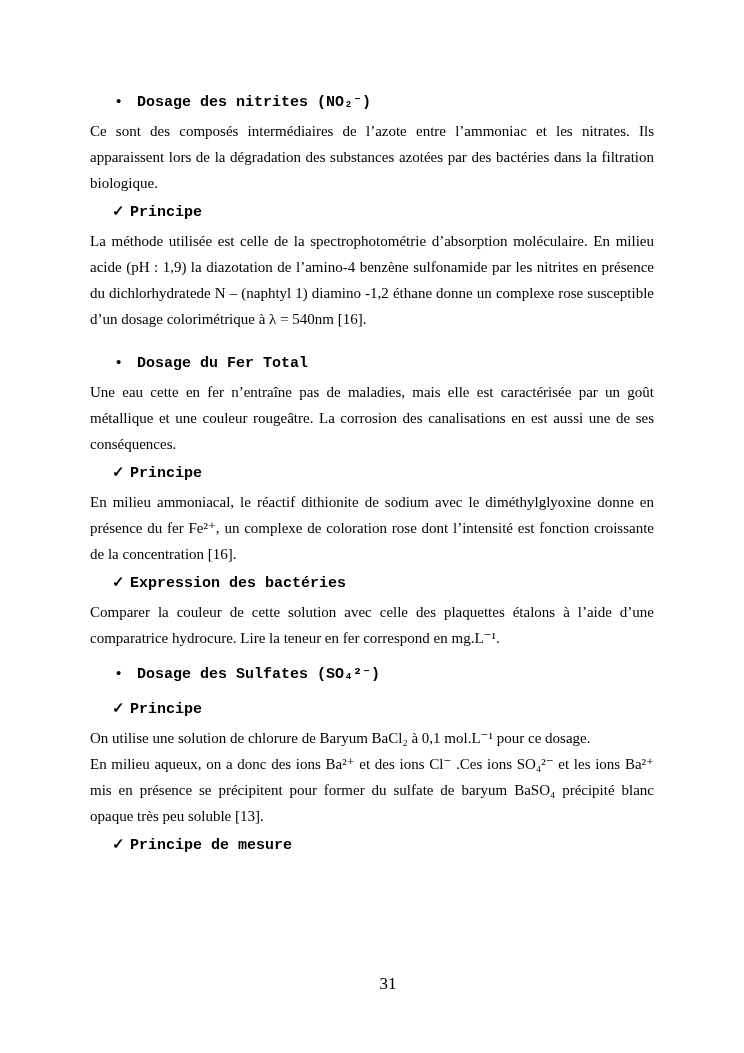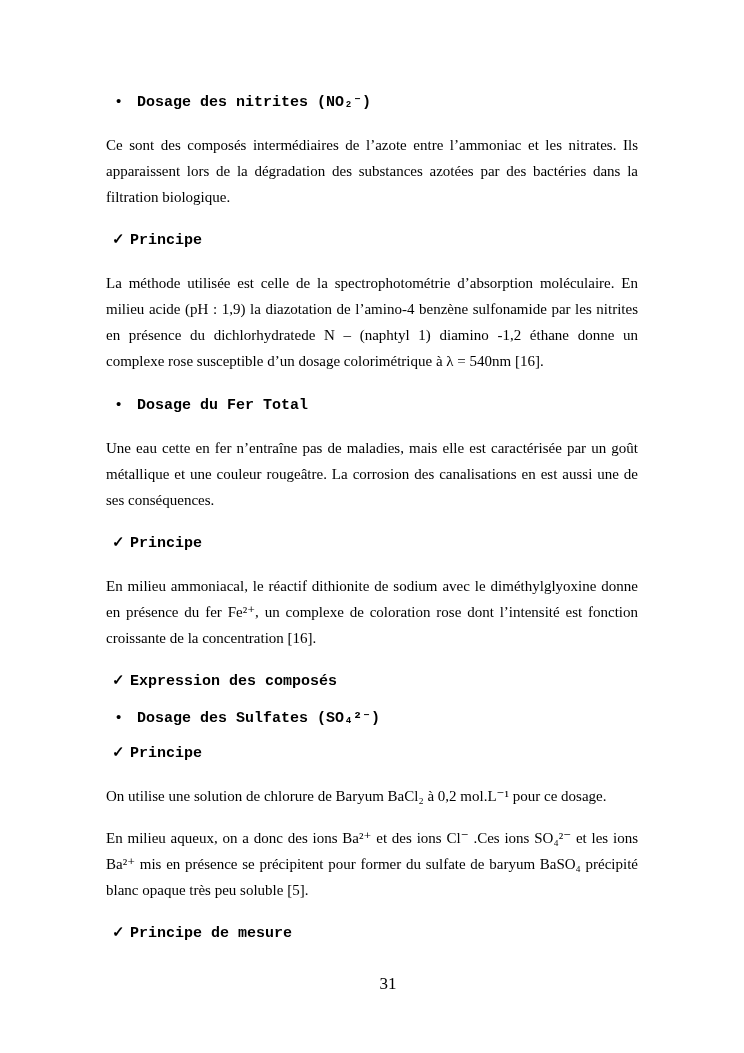--- a/index.html
+++ b/index.html
@@ -13,21 +13,21 @@
     height: 1053px;
     background: #ffffff;
     box-sizing: border-box;
     padding: 86px 90px 0 90px;
     font-family: "Liberation Serif", "DejaVu Serif", serif;
     font-size: 15px;
     line-height: 26px;
     color: #000000;
   }
   p.para {
-    margin: 16px;
+    margin: 0;
     text-align: justify;
   }
   .h {
     display: flex;
     align-items: baseline;
     font-weight: bold;
     font-size: 15px;
     line-height: 26px;
     margin: 2px 0;
   }
@@ -72,35 +72,36 @@
       <span class="ht">Dosage du Fer Total</span>
     </h3>
     <p class="para">Une eau cette en fer n’entraîne  pas de maladies, mais elle est caractérisée par  un goût métallique et une couleur rougeâtre. La corrosion des canalisations en est aussi une de  ses conséquences.</p>
     <h4 class="h check-h">
       <span class="mk">✓</span>
       <span class="ht">Principe</span>
     </h4>
     <p class="para">En milieu ammoniacal, le réactif dithionite de sodium avec le diméthylglyoxine donne en présence du fer Fe²⁺, un complexe de coloration rose dont l’intensité est fonction croissante de la concentration [16].</p>
     <h4 class="h check-h">
       <span class="mk">✓</span>
-      <span class="ht">Expression des composés</span>
+      <span class="ht">Expression des bactéries</span>
     </h4>
+    <p class="para">Comparer la couleur de cette solution avec celle des plaquettes étalons à l’aide d’une comparatrice hydrocure. Lire la teneur en fer correspond en mg.L⁻¹.</p>
   </section>
 
   <section>
     <h3 class="h bullet-h sec-sulfates-title">
       <span class="mk">•</span>
       <span class="ht">Dosage des Sulfates (SO₄²⁻)</span>
     </h3>
     <h4 class="h check-h">
       <span class="mk">✓</span>
       <span class="ht">Principe</span>
     </h4>
-    <p class="para">On utilise une solution de chlorure de Baryum BaCl₂ à 0,2 mol.L⁻¹ pour ce  dosage.</p>
-    <p class="para">En milieu aqueux, on a donc des ions Ba²⁺ et des ions Cl⁻ .Ces ions SO₄²⁻ et les ions Ba²⁺ mis en présence  se précipitent pour former du sulfate de baryum BaSO₄ précipité blanc opaque très peu soluble [5].</p>
+    <p class="para">On utilise une solution de chlorure de Baryum BaCl₂ à 0,1 mol.L⁻¹ pour ce  dosage.</p>
+    <p class="para">En milieu aqueux, on a donc des ions Ba²⁺ et des ions Cl⁻ .Ces ions SO₄²⁻ et les ions Ba²⁺ mis en présence  se précipitent pour former du sulfate de baryum BaSO₄ précipité blanc opaque très peu soluble [13].</p>
     <h4 class="h check-h">
       <span class="mk">✓</span>
       <span class="ht">Principe de mesure</span>
     </h4>
   </section>
 
   <div class="footer">31</div>
 
 </main>
 

